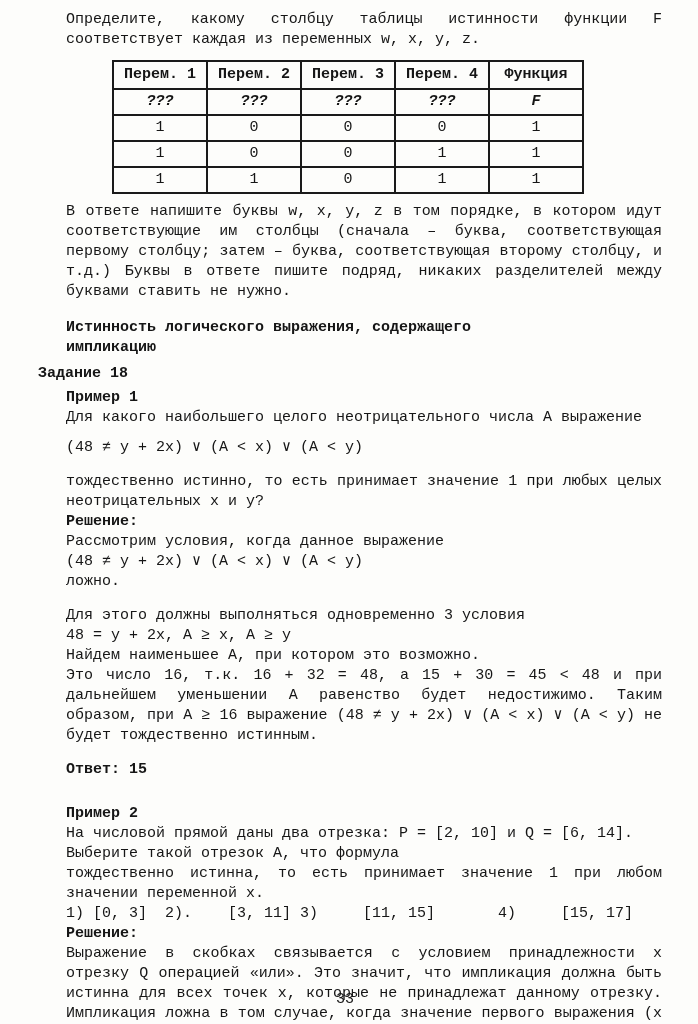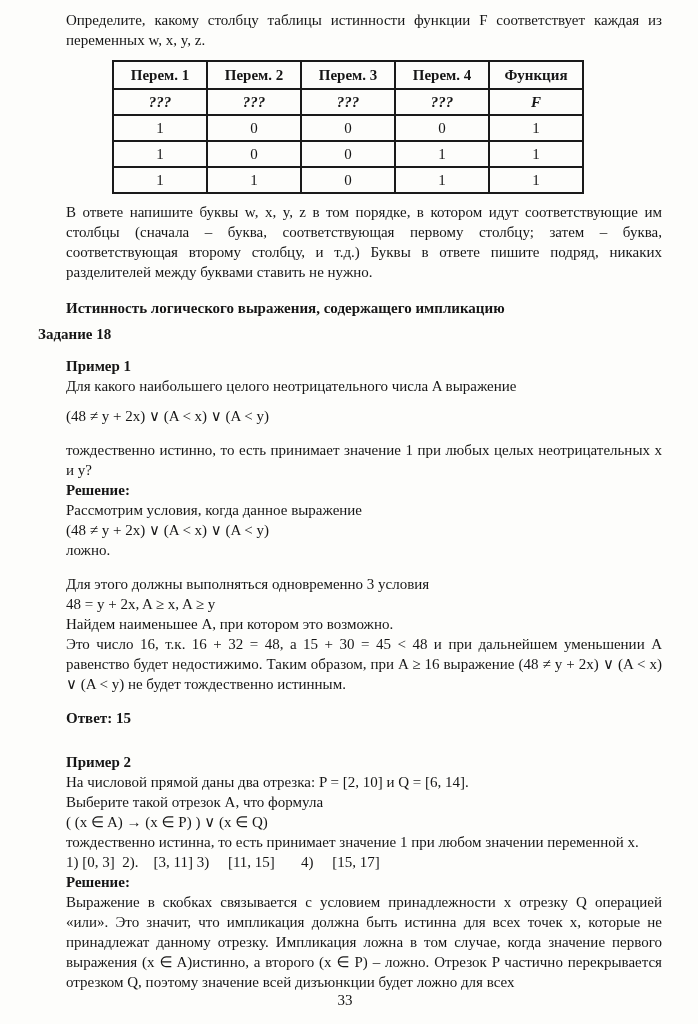--- a/index.html
+++ b/index.html
@@ -1,37 +1,37 @@
 <!DOCTYPE html>
 <html><head>
 <meta charset="utf-8">
 <style>
   html, body { margin:0; padding:0; background:#e8e8e8; }
   .page {
     width:698px; height:1024px; box-sizing:border-box;
     margin:0 auto; position:relative; overflow:hidden;
     background:#fdfdfb; color:#161616;
-    font-family:Liberation Serif, serif;
+    font-family:Liberation Mono, monospace;
     font-size:15px; line-height:20px;
     padding:10px 36px 0 66px;
   }
   .para { margin:0; }
   .just { text-align:justify; }
   .bold { font-weight:700; }
   .truth-table { border-collapse:collapse; margin:10px 0 8px 46px; }
   .truth-table th, .truth-table td {
     border:2px solid #1a1a1a; width:92px; text-align:center;
     padding:2px 0; font-size:15px; background:#fdfdfb;
   }
   .truth-table th { font-weight:700; height:22px; }
   .truth-table td { height:18px; }
   .unk { font-weight:700; font-style:italic; }
   .fcell { font-weight:700; font-style:italic; }
   .section-heading { font-weight:700; text-align:left; margin:16px 128px 0 0; }
-  .task-label { font-weight:700; margin:6px 0 12px -28px; }
+  .task-label { font-weight:700; margin:6px 0 4px -28px; }
   .example-label { font-weight:700; }
   .formula { margin:10px 0; }
   .mt14 { margin-top:14px; }
   .mt16 { margin-top:24px; }
   .options { white-space:pre-wrap; }
   .page-number { position:absolute; bottom:14px; left:0; right:8px; text-align:center; }
 </style>
 </head>
 <body>
 
@@ -95,20 +95,19 @@
   <p class="para">ложно.</p>
   <p class="para mt14">Для этого должны выполняться одновременно 3 условия</p>
   <p class="para">48 = y + 2x, A ≥ x, A ≥ y</p>
   <p class="para">Найдем наименьшее A, при котором это возможно.</p>
   <p class="para just">Это число 16, т.к. 16 + 32 = 48, а 15 + 30 = 45 &lt; 48  и при дальнейшем уменьшении А равенство будет недостижимо. Таким образом, при A ≥ 16 выражение (48 ≠ y + 2x) ∨ (A &lt; x) ∨ (A &lt; y) не будет тождественно истинным.</p>
   <div class="bold mt14">Ответ: 15</div>
 
   <div class="example-label mt16">Пример 2</div>
   <p class="para">На числовой прямой даны два отрезка: P = [2, 10] и Q = [6, 14].</p>
   <p class="para">Выберите такой отрезок A, что формула</p>
-  <p class="para">( (x ∈ A) → (x ∈ P) ) ∨ (x ∈ Q)</p>
   <p class="para just">тождественно истинна, то есть принимает значение 1 при любом значении переменной x.</p>
   <p class="para options">1) [0, 3]  2).    [3, 11] 3)     [11, 15]       4)     [15, 17]</p>
   <div class="bold">Решение:</div>
   <p class="para just">Выражение в скобках связывается с условием принадлежности x отрезку Q операцией «или». Это значит, что импликация должна быть истинна для всех точек x, которые не принадлежат данному отрезку. Импликация ложна в том случае, когда значение первого выражения (x ∈ A)истинно, а второго (x ∈ P) – ложно. Отрезок P частично перекрывается отрезком Q, поэтому значение всей дизъюнкции будет ложно для всех</p>
 
   <div class="page-number">33</div>
 </div>
 
 </body></html>

